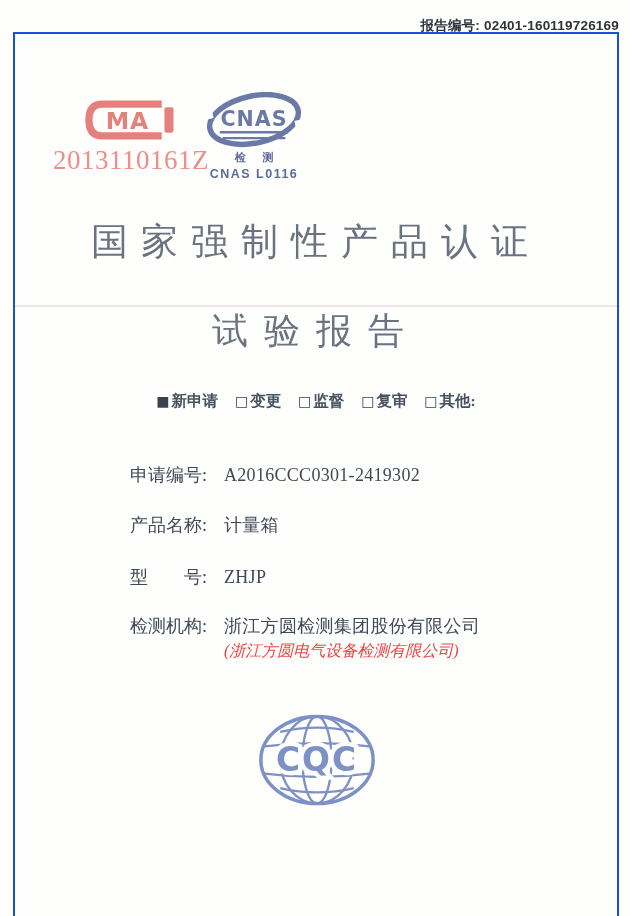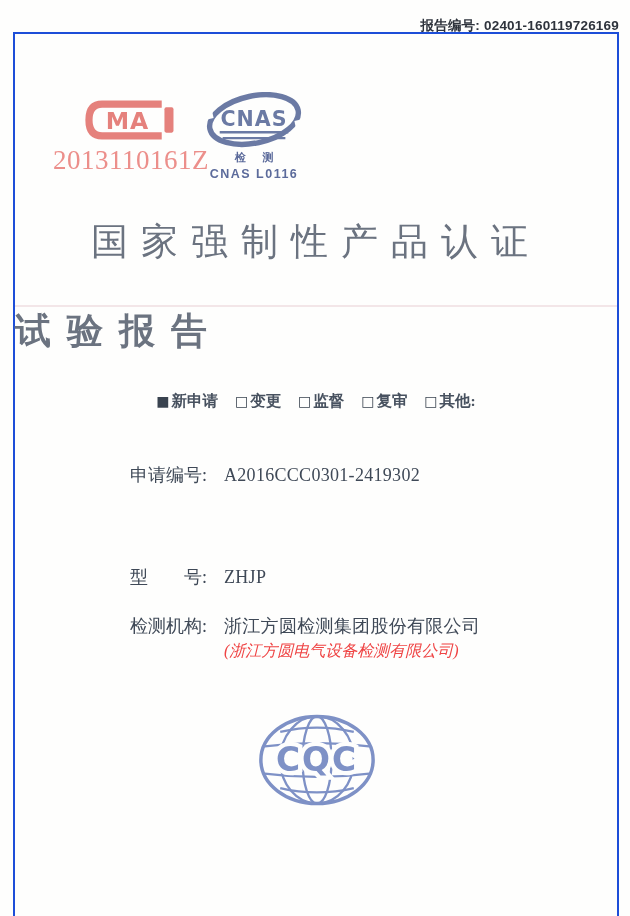--- a/index.html
+++ b/index.html
@@ -28,23 +28,23 @@
   .cnas-block{position:absolute;left:172px;top:58px;width:134px;text-align:center;color:var(--cnas,#6b7aa4);}
   .cnas-block svg{display:block;margin:0 auto;}
   .cnas-caption{margin-top:2px;font-size:11px;letter-spacing:7px;padding-left:7px;color:#5c6b9b;font-weight:600;}
   .cnas-no{margin-top:2px;font-size:12.5px;font-weight:600;letter-spacing:1.5px;color:#5c6b9b;
            font-family:"Liberation Sans","DejaVu Sans",sans-serif;}
 
   
   .title1{position:absolute;top:183px;left:0;width:100%;text-align:center;
           font-size:37px;letter-spacing:13px;box-sizing:border-box;
           color:#6b7380;font-weight:500;}
-  .title2{position:absolute;top:273px;left:0;width:100%;text-align:left;
+  .title2{position:absolute;top:273px;left:0;width:100%;text-align:center;
           font-size:36px;letter-spacing:16px;box-sizing:border-box;
-          color:#6b7380;font-weight:700;}
+          color:#6b7380;font-weight:400;}
   .scan-line{position:absolute;top:271px;left:0;width:100%;height:2px;
              background:#f3e6e8;}
 
   
   .chk-row{position:absolute;top:357px;left:0;width:100%;text-align:center;
            font-size:15.5px;font-weight:600;color:#47515f;white-space:nowrap;}
   .chk{display:inline-block;margin:0 6.5px;}
   .chk .mark{margin-right:2px;font-family:"DejaVu Sans",sans-serif;font-size:14px;color:#39434f;}
 
   
@@ -100,20 +100,23 @@
       <span class="chk"><span class="mark">■</span><span>新申请</span></span>
       <span class="chk"><span class="mark">□</span><span>变更</span></span>
       <span class="chk"><span class="mark">□</span><span>监督</span></span>
       <span class="chk"><span class="mark">□</span><span>复审</span></span>
       <span class="chk"><span class="mark">□</span><span>其他:</span></span>
     </div>
 
     <div class="field row1">
       <span class="flabel">申请编号:</span><span class="fvalue">A2016CCC0301-2419302</span>
     </div>
+    <div class="field row2">
+      <span class="flabel">产品名称:</span><span class="fvalue">计量箱</span>
+    </div>
     <div class="field row3">
       <span class="flabel">型　　号:</span><span class="fvalue">ZHJP</span>
     </div>
     <div class="field row4">
       <span class="flabel">检测机构:</span><span class="fvalue">浙江方圆检测集团股份有限公司</span>
     </div>
     <div class="field-line2">(浙江方圆电气设备检测有限公司)</div>
 
     <svg class="cqc" width="120" height="100" viewBox="0 0 124 100">
       <ellipse cx="62" cy="50" rx="58" ry="45" fill="none" stroke="currentColor" stroke-width="3.6"></ellipse>

